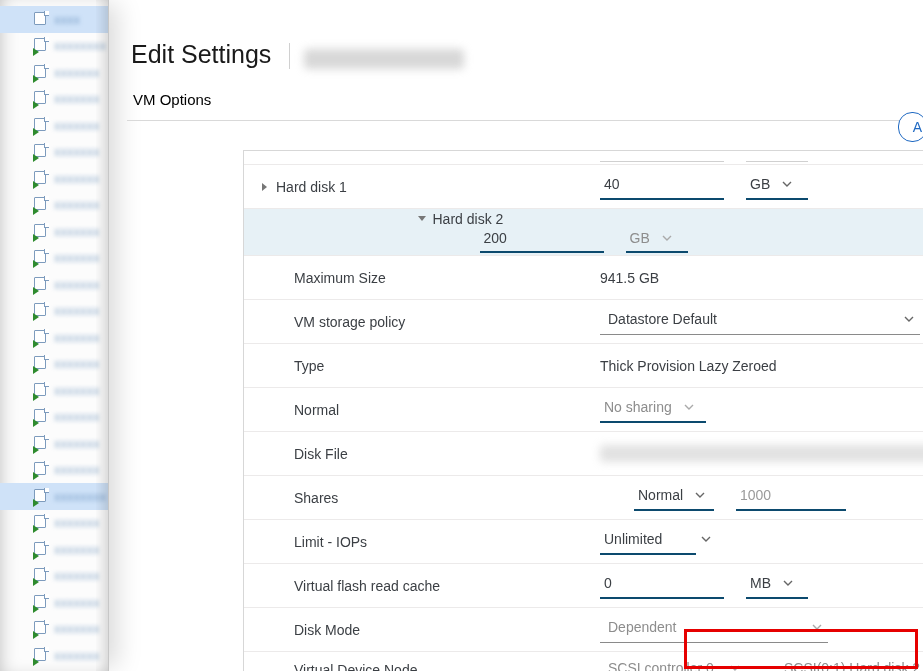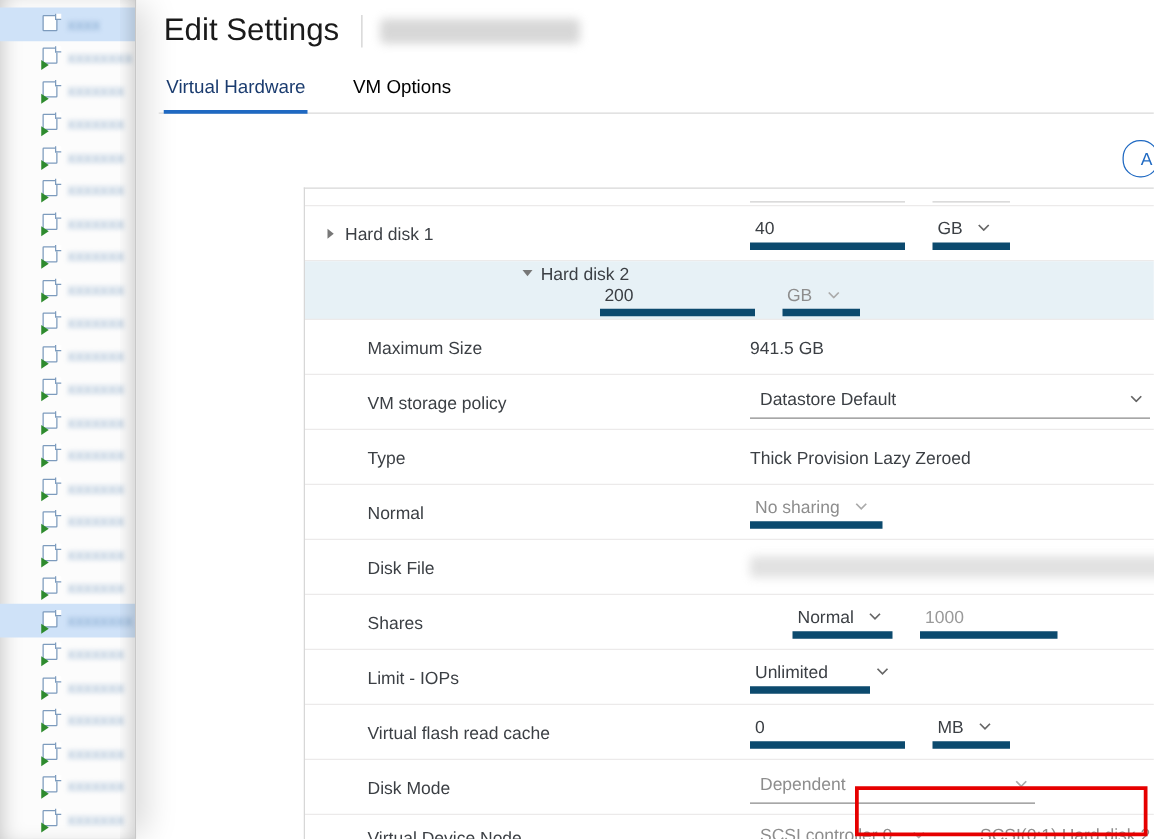--- a/index.html
+++ b/index.html
@@ -81,22 +81,23 @@
   .main {
     position:absolute;
     left: 109px; top:0;
     width: 814px; height:671px;
     padding: 6px 0 0 18px;
   }
 
   
   .hdr {
     display:flex;
-    align-items:center;
+    align-items:flex-end;
     padding: 4px 0 16px 4px;
+    margin-top: 30px;
   }
   .hdr h1 {
     margin:0;
     font-size: 25px;
     font-weight: 400;
     color:#1a1a1a;
   }
   .hdr .hbar {
     width:1px; height:26px;
     background:#d0d0d0;
@@ -190,21 +191,21 @@
     margin-right: 4px;
     color:#777;
     cursor:pointer;
   }
   .caret svg { display:block; fill:#777; }
 
   
   .u-input {
     height: 26px;
     border:none;
-    border-bottom: 6px solid #0c4a6e;
+    border-bottom: 2px solid #0c4a6e;
     padding: 0 4px 3px 4px;
     font-size:14px;
     min-width: 40px;
     background:transparent;
     display:flex;
     align-items:center;
     color:#3b3f44;
   }
   .u-input.wide { width: 124px; }
   .u-select {
@@ -484,21 +485,20 @@
 
 <div class="main">
 
   <div class="hdr">
     <h1>Edit Settings</h1>
     <div class="hbar"></div>
     <div class="vmname"></div>
   </div>
 
   <div class="tabs">
-    <div class="tab active">Virtual Hardware</div>
     <div class="tab">VM Options</div>
   </div>
 
   <div class="addbtn">
     <span>A</span>
   </div>
 
   <div class="panel">
 
     <div class="row" style="min-height:14px;">

